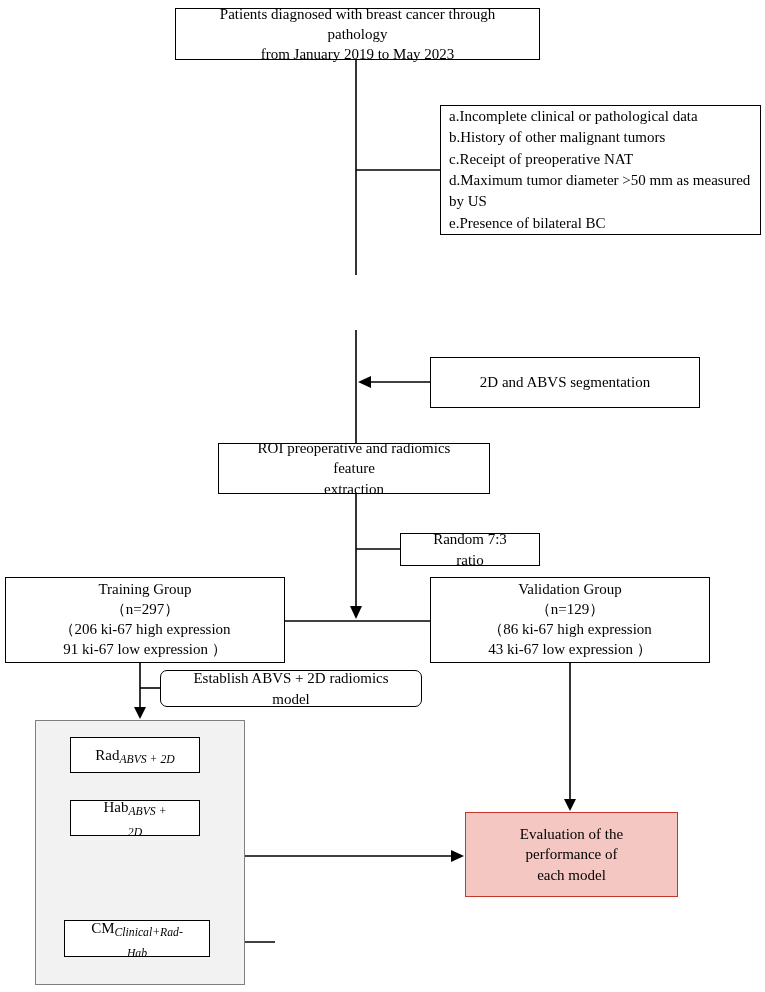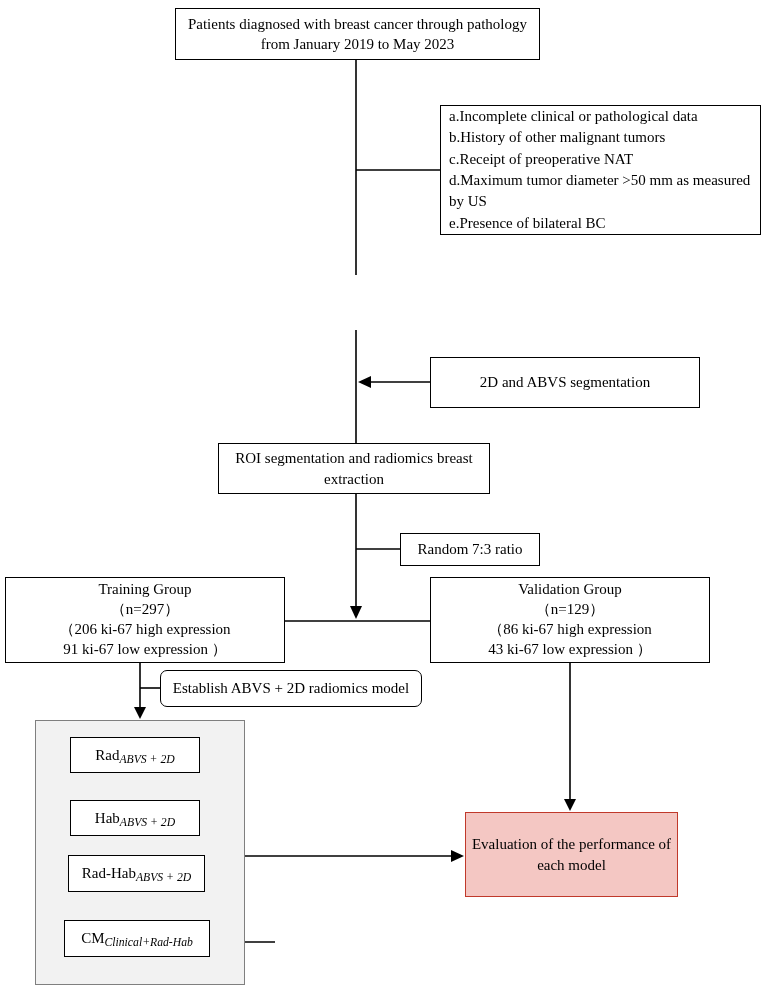--- a/index.html
+++ b/index.html
@@ -22,21 +22,21 @@
     position: absolute;
     background: #ffffff;
     border: 1.5px solid #000000;
     display: flex;
     align-items: center;
     justify-content: center;
     text-align: center;
     white-space: pre-line;
     font-size: 15px;
     line-height: 1.35;
-    padding: 2px 4px;
+    padding: 2px 24px;
   }
 
   .top-box        { left: 175px; top: 8px;   width: 365px; height: 52px; }
   .exclusion-box  { left: 440px; top: 105px; width: 321px; height: 130px;
                     text-align: left; justify-content: flex-start; line-height: 1.42; padding: 4px 8px; }
   .total-box      { left: 140px; top: 275px; width: 432px; height: 55px; }
   .exam-box       { left: 430px; top: 357px; width: 270px; height: 51px; }
   .roi-box        { left: 218px; top: 443px; width: 272px; height: 51px; }
   .ratio-box      { left: 400px; top: 533px; width: 140px; height: 33px; }
   .training-box   { left: 5px;   top: 577px; width: 280px; height: 86px; line-height: 1.32; }
@@ -113,21 +113,21 @@
   <div class="box exclusion-box">a.Incomplete clinical or pathological data
 b.History of other malignant tumors
 c.Receipt of preoperative NAT
 d.Maximum tumor diameter &gt;50 mm as measured
 by US
 e.Presence of bilateral BC</div>
 
 
   <div class="box exam-box">2D and ABVS segmentation</div>
 
-  <div class="box roi-box">ROI segmentation and radiomics breast
+  <div class="box roi-box">ROI preoperative and radiomics feature
 extraction</div>
 
   <div class="box ratio-box">Random 7:3 ratio</div>
 
   <div class="box training-box">Training Group
 （n=297）
 （206  ki-67 high expression
 91 ki-67 low expression ）</div>
 
   <div class="box validation-box">Validation Group
@@ -140,23 +140,20 @@
   <div class="gray-container"></div>
 
   <div class="box rad-box">
     <span><span>Rad</span><span class="sub">ABVS + 2D</span></span>
   </div>
 
   <div class="box hab-box">
     <span><span>Hab</span><span class="sub">ABVS + 2D</span></span>
   </div>
 
-  <div class="box radhab-box">
-    <span><span>Rad-Hab</span><span class="sub">ABVS + 2D</span></span>
-  </div>
 
   <div class="box cm-box">
     <span><span>CM</span><span class="sub">Clinical+Rad-Hab</span></span>
   </div>
 
   <div class="box eval-box">Evaluation of the performance of
 each model</div>
 
 
 </div>

